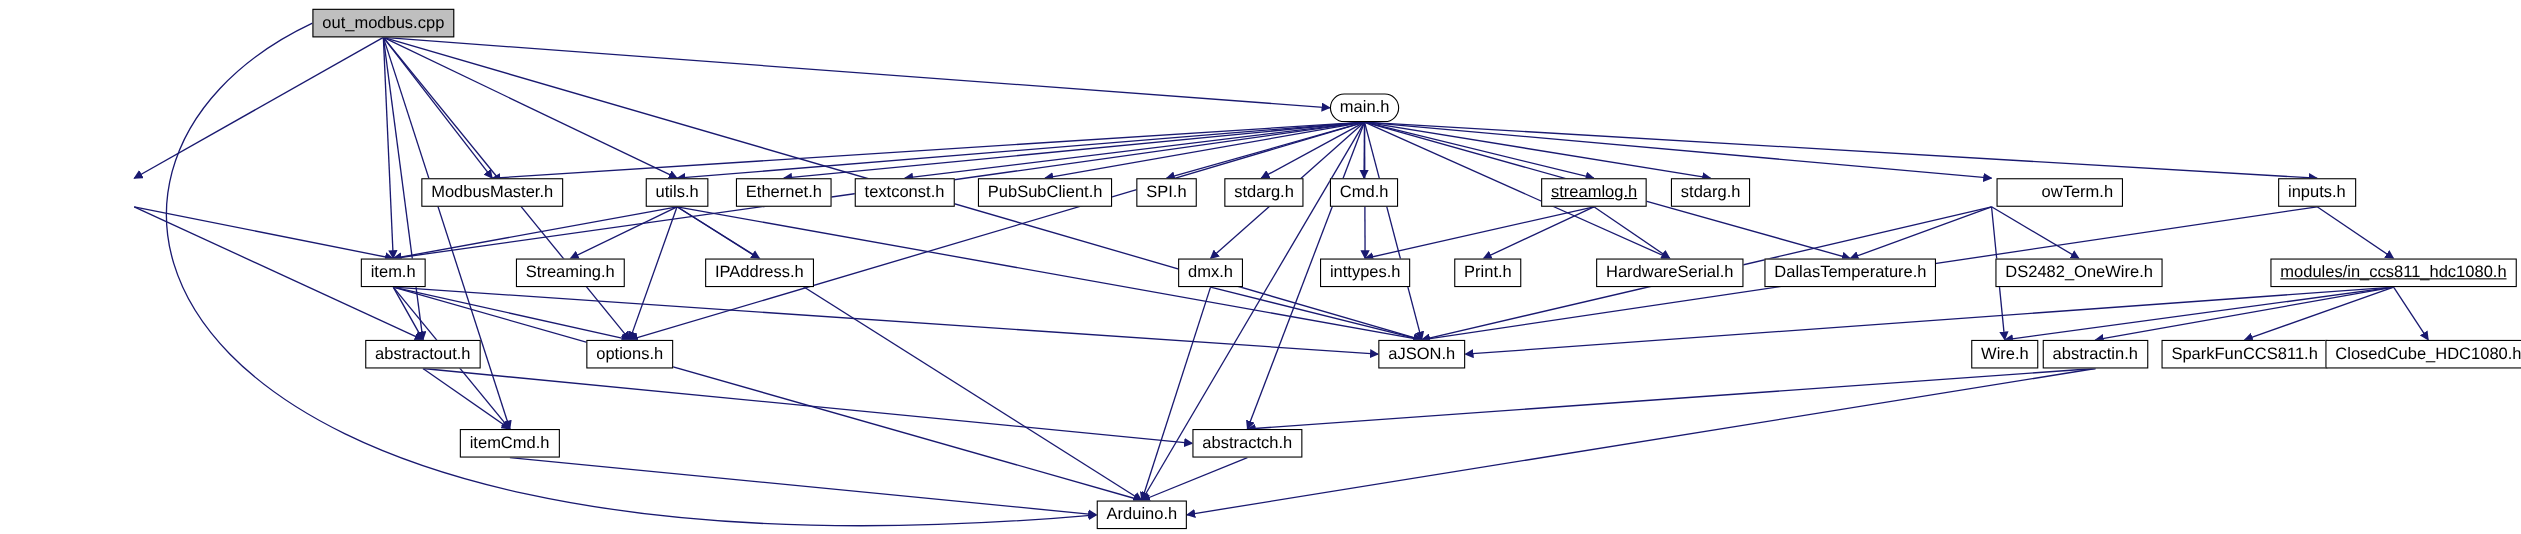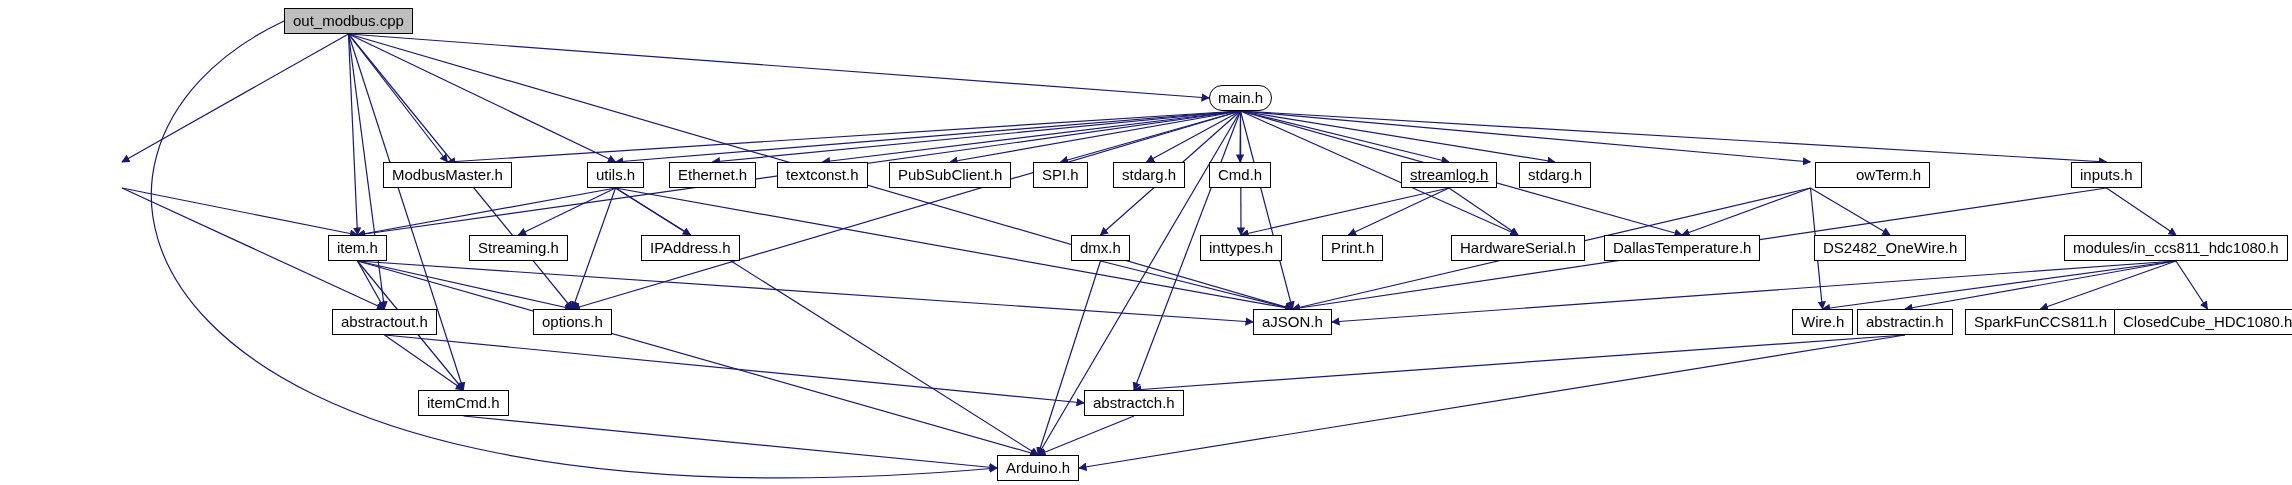--- a/index.html
+++ b/index.html
@@ -132,21 +132,21 @@
     <div class="node" style="top: 162px; left: 2071px;">inputs.h</div>
     <div class="node" style="top: 235px; left: 328px;">item.h</div>
     <div class="node" style="top: 235px; left: 469px;">Streaming.h</div>
     <div class="node" style="top: 235px; left: 641px;">IPAddress.h</div>
     <div class="node" style="top: 235px; left: 1071px;">dmx.h</div>
     <div class="node" style="top: 235px; left: 1200px;">inttypes.h</div>
     <div class="node" style="top: 235px; left: 1322px;">Print.h</div>
     <div class="node" style="top: 235px; left: 1451px;">HardwareSerial.h</div>
     <div class="node" style="top: 235px; left: 1604px;">DallasTemperature.h</div>
     <div class="node" style="top: 235px; left: 1814px;">DS2482_OneWire.h</div>
-    <div class="node" style="top: 235px; left: 2064px;">modules/in_ccs811_hdc1080.h</div>
+    <div class="node" style="top: 235px; left: 2064px; text-decoration: underline;">modules/in_ccs811_hdc1080.h</div>
     <div class="node" style="top: 309px; left: 332px;">abstractout.h</div>
     <div class="node" style="top: 309px; left: 533px;">options.h</div>
     <div class="node" style="top: 309px; left: 1253px;">aJSON.h</div>
     <div class="node" style="top: 309px; left: 1792px;">Wire.h</div>
     <div class="node" style="top: 309px; left: 1857px;">abstractin.h</div>
     <div class="node" style="top: 309px; left: 1965px;">SparkFunCCS811.h</div>
     <div class="node" style="top: 309px; left: 2114px;">ClosedCube_HDC1080.h</div>
     <div class="node" style="top: 390px; left: 418px;">itemCmd.h</div>
     <div class="node" style="top: 390px; left: 1084px;">abstractch.h</div>
     <div class="node" style="top: 455px; left: 997px;">Arduino.h</div>

